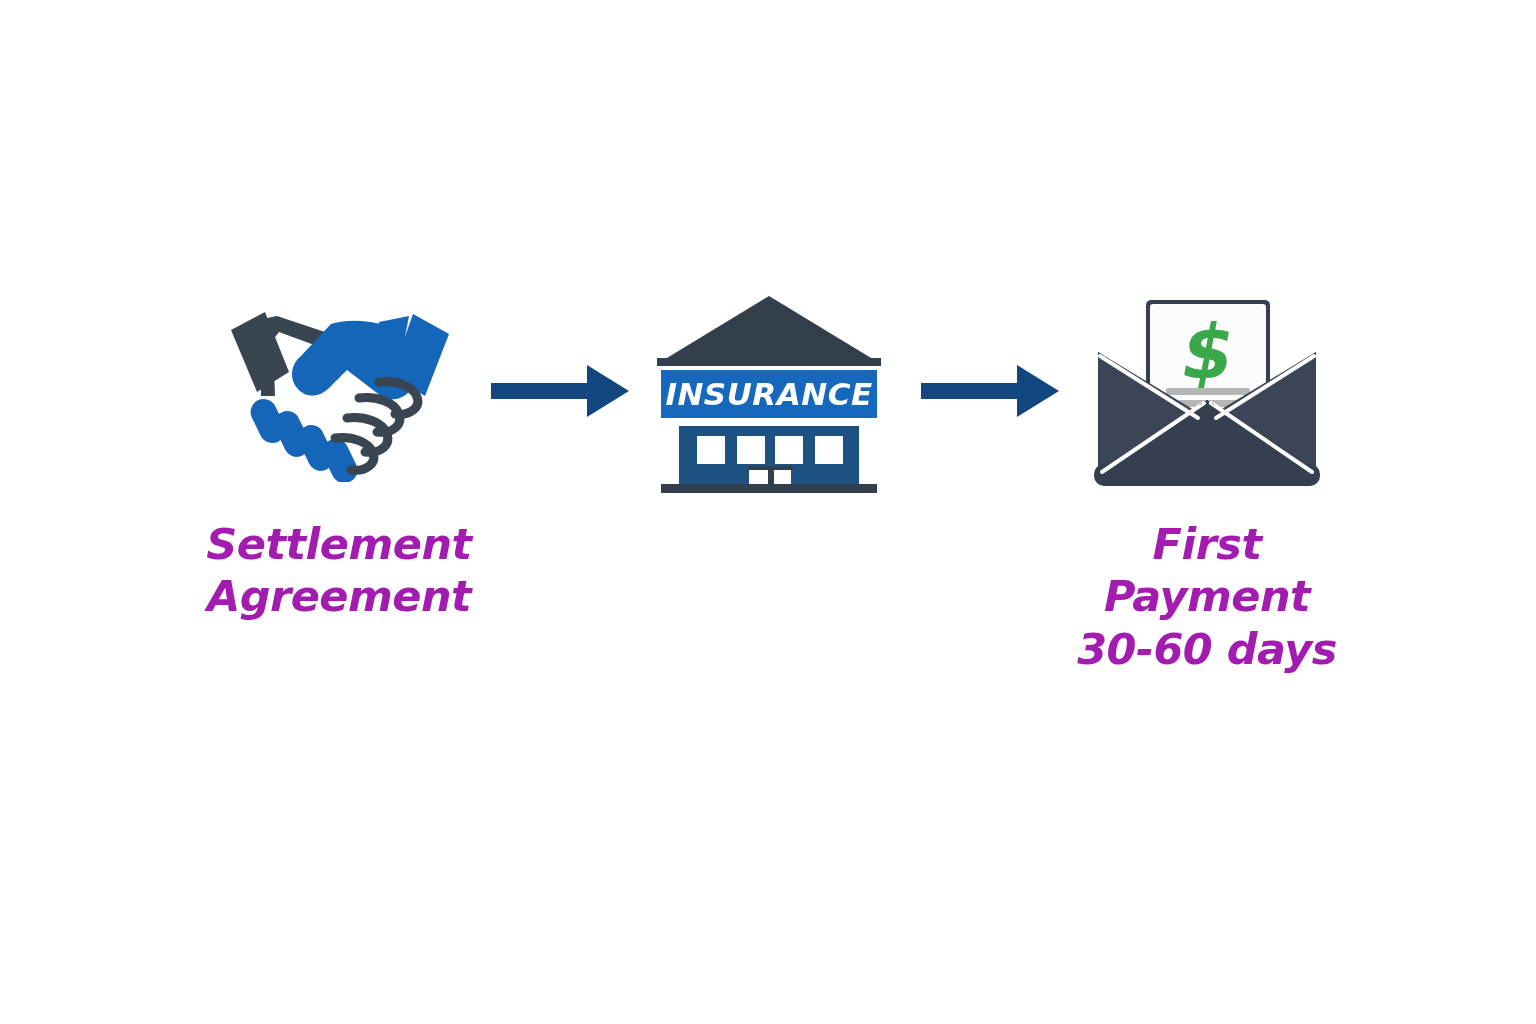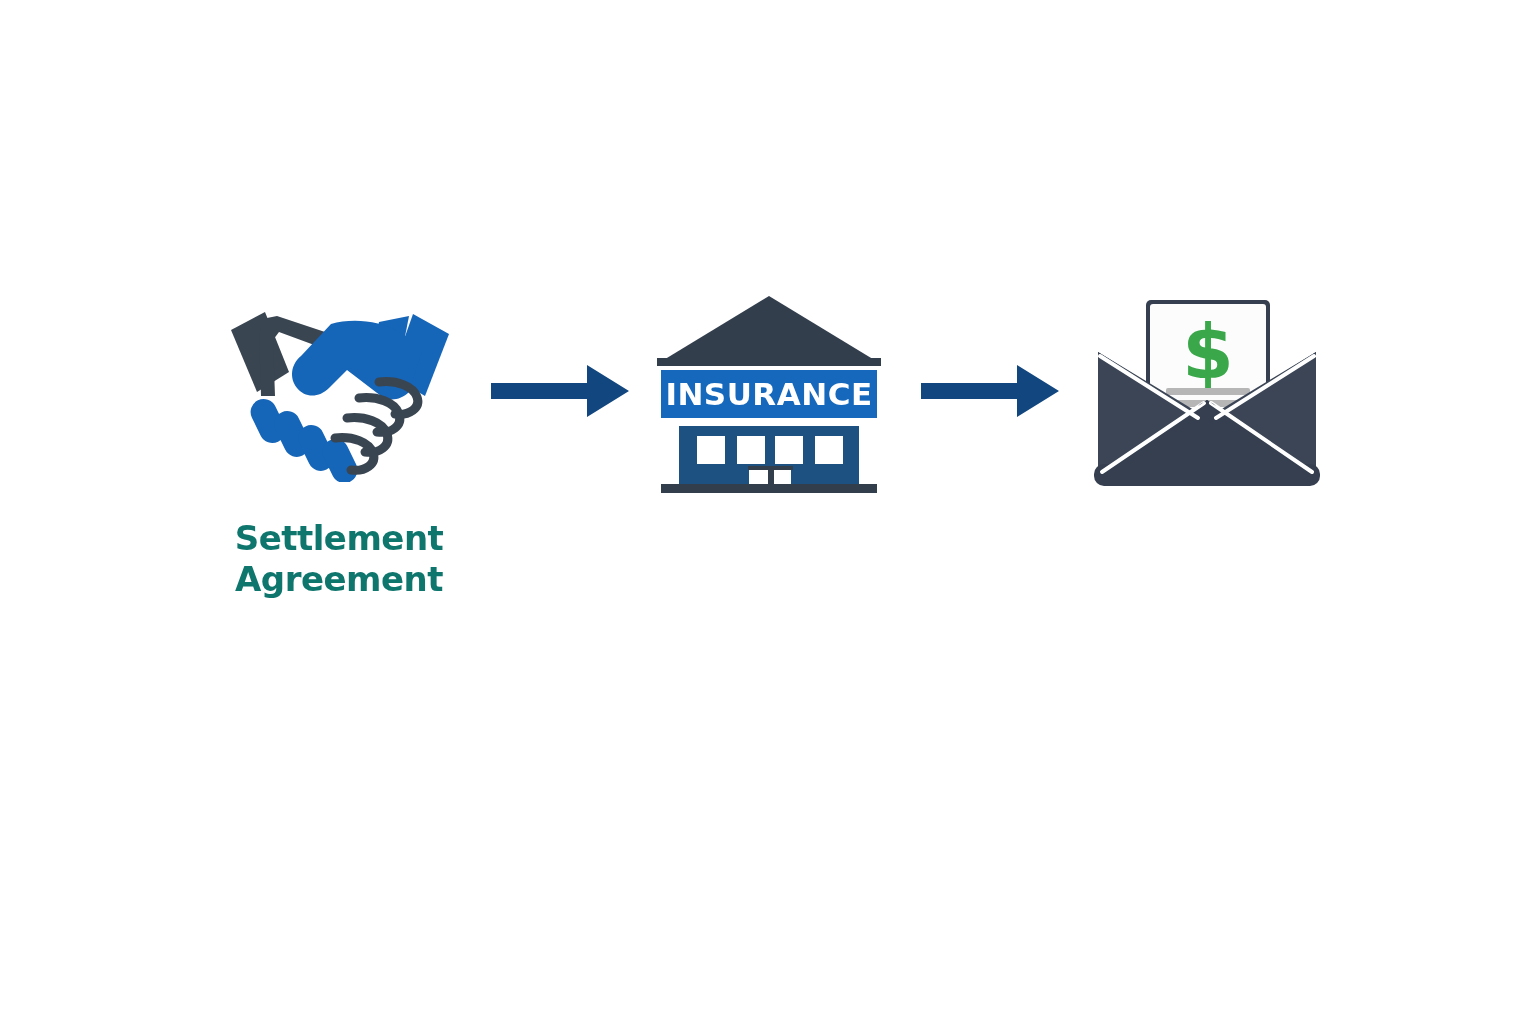--- a/index.html
+++ b/index.html
@@ -34,37 +34,38 @@
     flex-direction: row;
     align-items: flex-start;
     justify-content: center;
   }
 
   .step {
     width: 300px;
     display: flex;
     flex-direction: column;
     align-items: center;
+    font-style: italic;
   }
 
   .icon-box {
     height: 210px;
     width: 300px;
     display: flex;
     align-items: center;
     justify-content: center;
   }
 
   .step-label {
     margin-top: 22px;
     text-align: center;
-    color: #0f766e;
+    color: #a21caf;
     font-family: "DejaVu Sans", "Liberation Sans", sans-serif;
     font-weight: bold;
-    font-size: 34px;
+    font-size: 43px;
     line-height: 1.22;
     letter-spacing: -0.5px;
     white-space: pre-line;
   }
 
   .connector {
     width: 180px;
     height: 210px;
     display: flex;
     align-items: center;
@@ -195,16 +196,18 @@
           <g stroke="#ffffff" stroke-width="4" fill="none" stroke-linecap="round">
             <path d="M8 176 L110 107"></path>
             <path d="M218 176 L117 107"></path>
             <path d="M6 60 L104 122"></path>
             <path d="M220 60 L122 122"></path>
           </g>
 
           <path d="M104 110 q9 -9 18 0 l-9 -6 Z" fill="#353f4f"></path>
         </svg>
       </div>
+      <div class="step-label">First Payment
+30-60 days</div>
     </div>
 
   </div>
 </div>
 
 </body></html>

